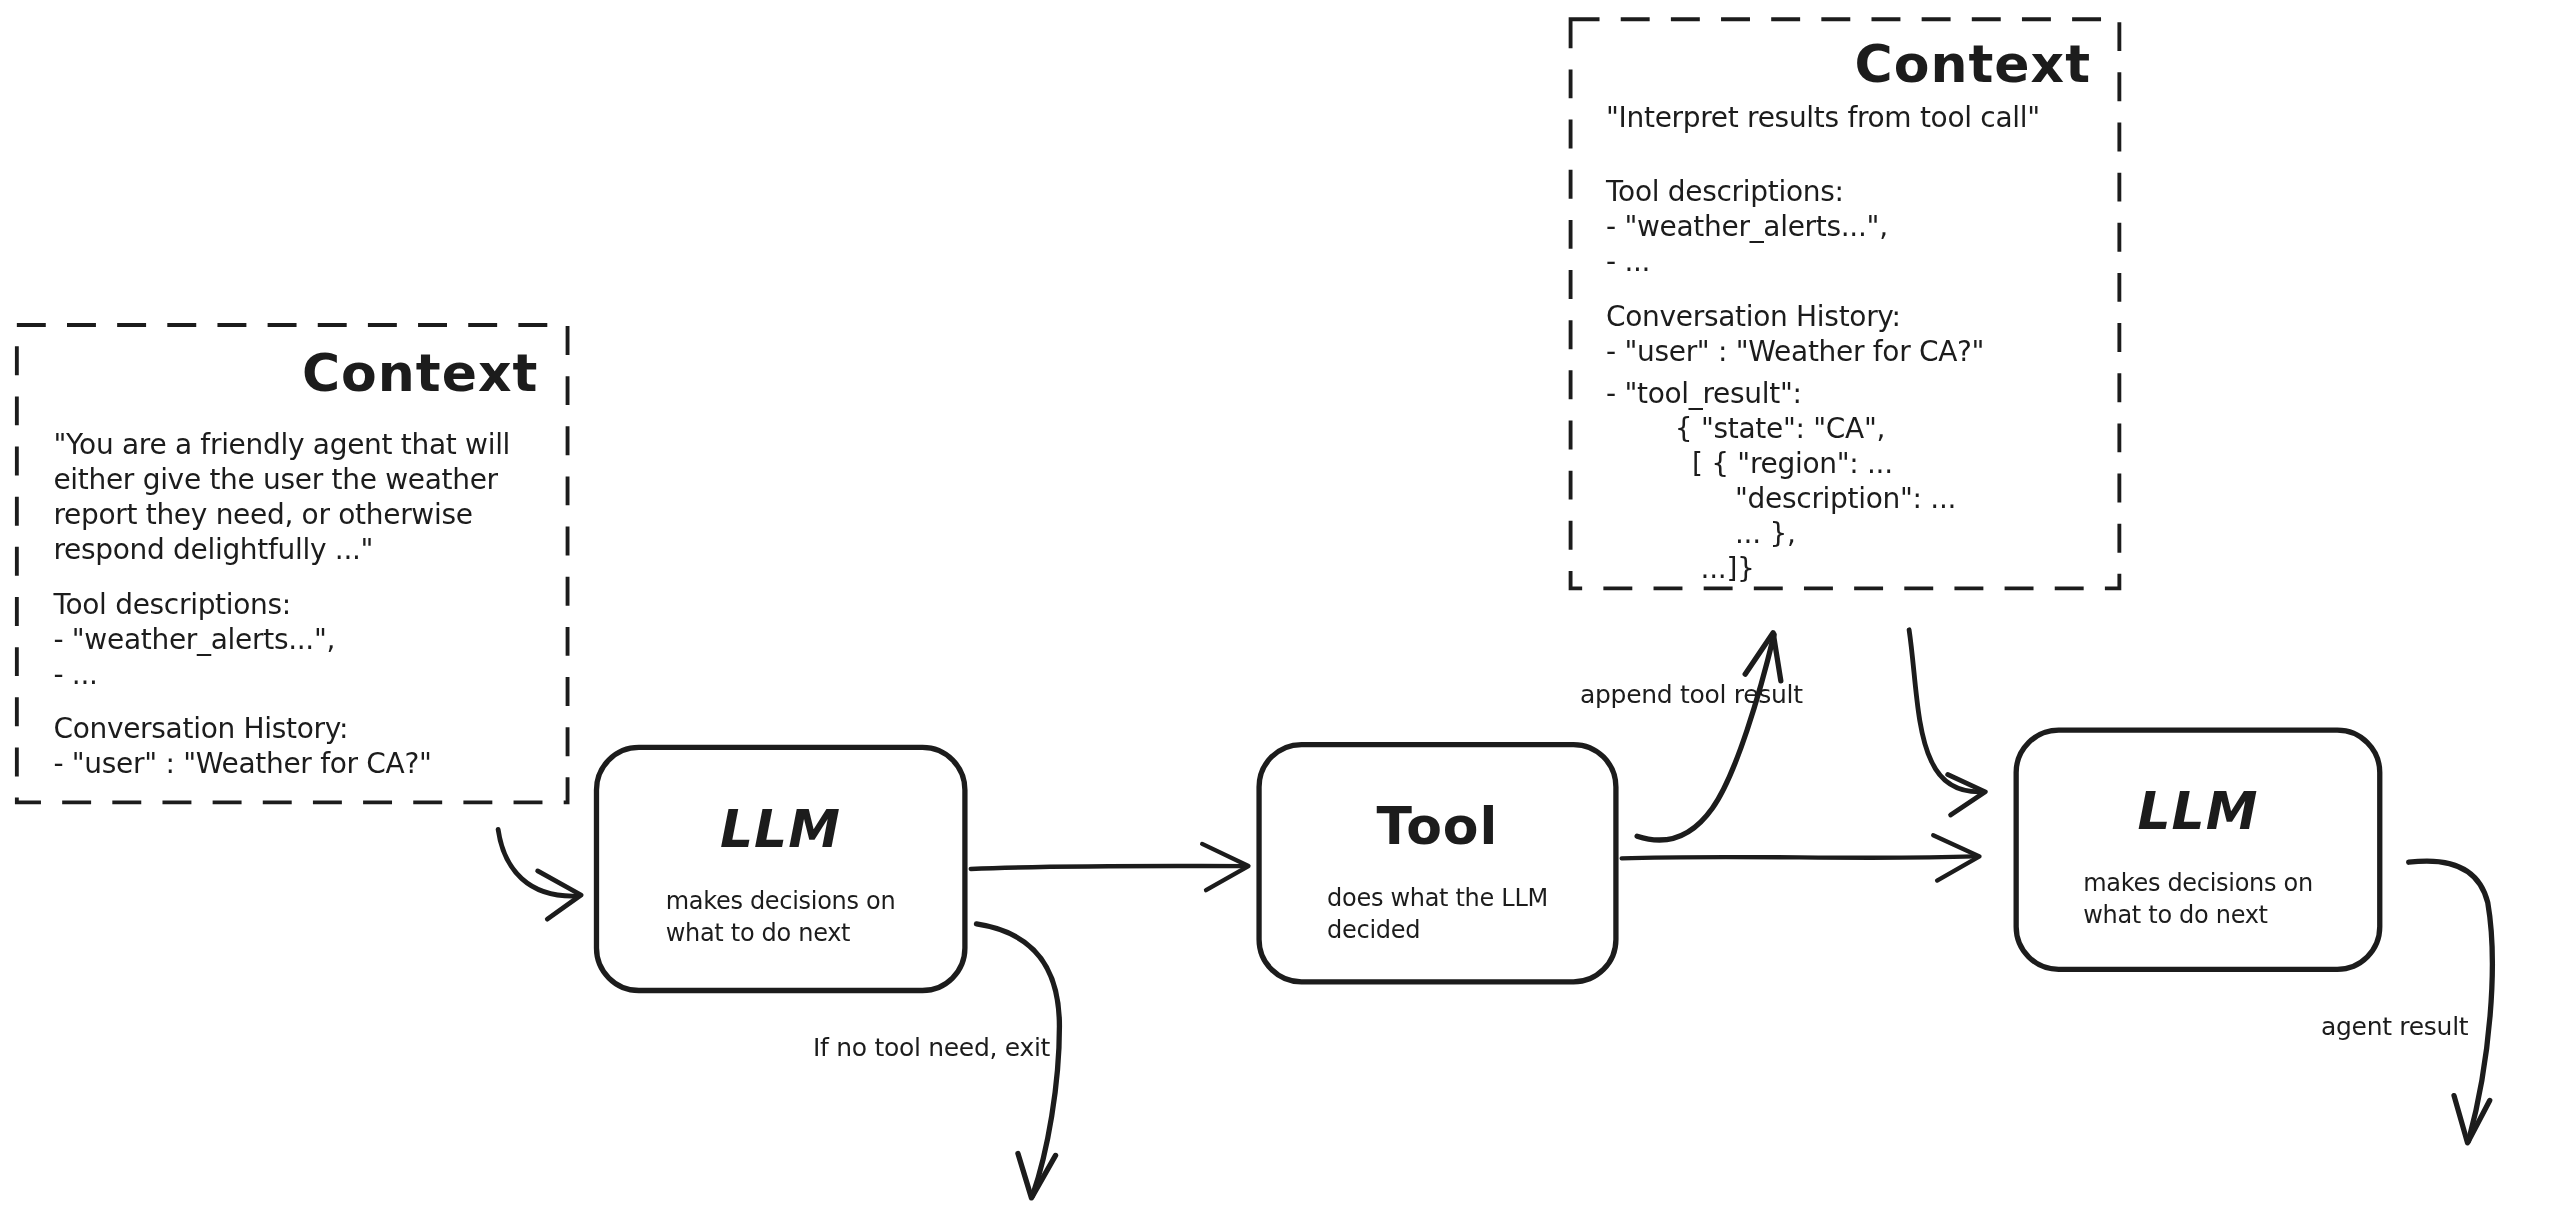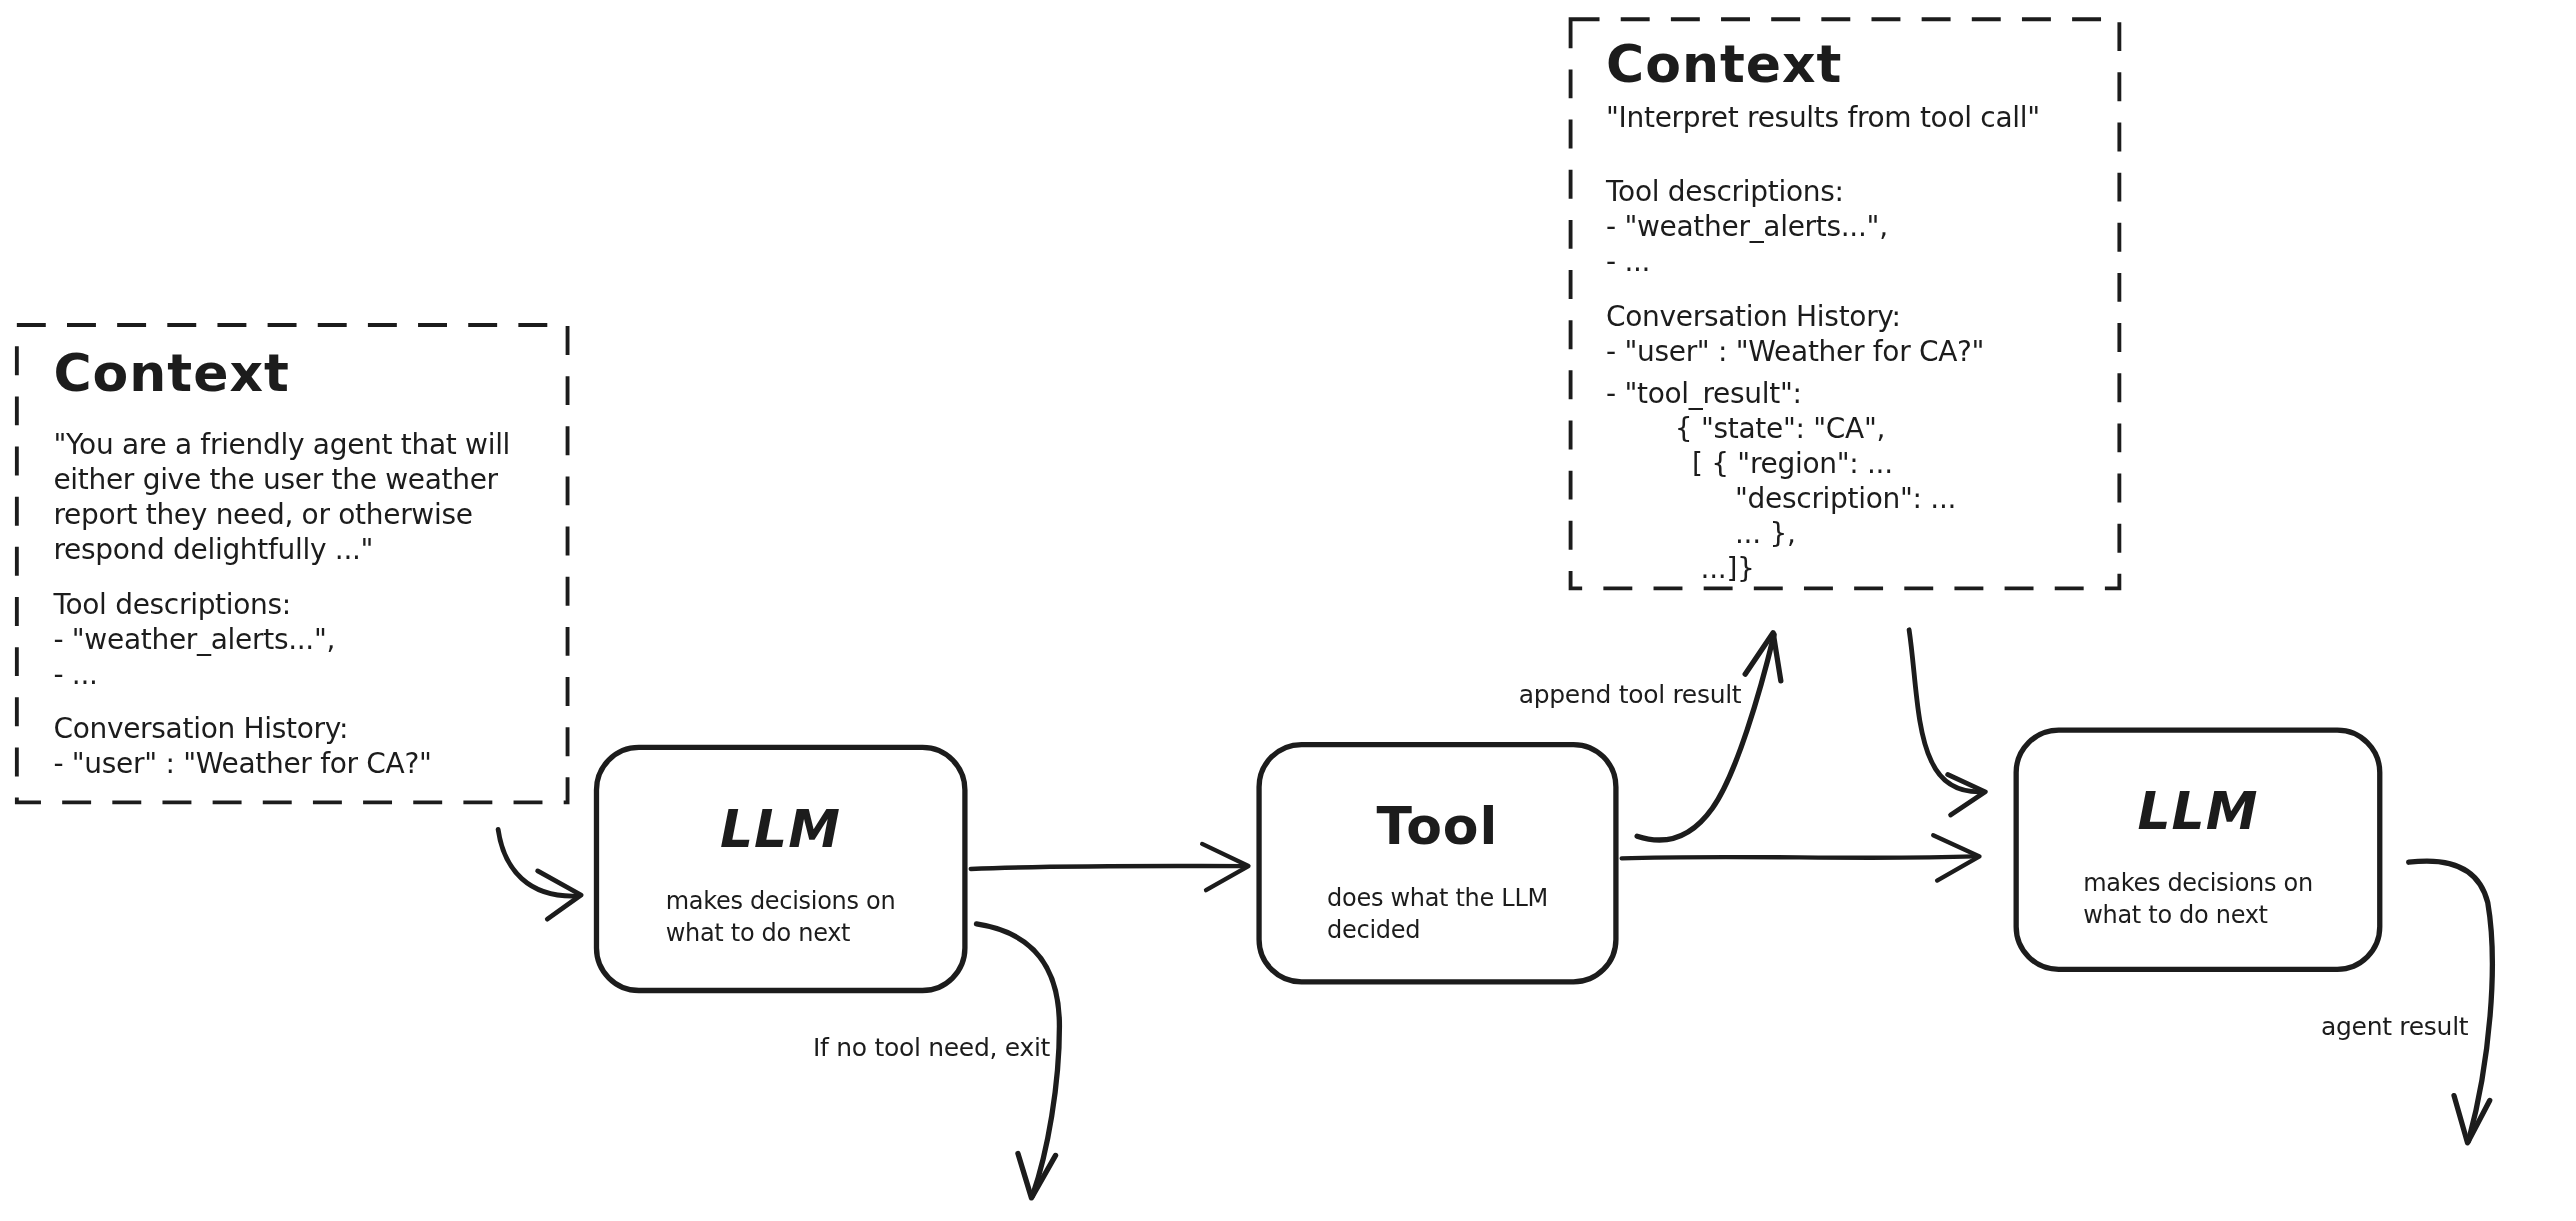--- a/index.html
+++ b/index.html
@@ -21,21 +21,21 @@
 
   
   .ctx {
     position: absolute;
     box-sizing: border-box;
     letter-spacing: -0.3px;
   }
   #ctx-left  { left: 16.4px;   top: 325px; width: 551px; height: 478px; padding: 17.4px 29px 0 37px; }
   #ctx-top   { left: 1571px; top: 19.3px;  width: 549px; height: 569px; padding: 15.4px 29px 0 35px; }
   .ctx-title {
-    text-align: left;
+    text-align: right;
     font-size: 52px;
     font-weight: 700;
     line-height: 62px;
     margin-bottom: 23px;
     letter-spacing: 1px;
   }
   #ctx-top .ctx-title { line-height: 58px; margin-bottom: 7.7px; }
   .ctx-para {
     font-size: 28px;
     line-height: 35px;
@@ -73,21 +73,21 @@
   }
 
   
   .edge-label {
     position: absolute;
     font-size: 25px;
     line-height: 31px;
     letter-spacing: -0.3px;
     white-space: nowrap;
   }
-  #label-append { left: 1512px; top: 679px; width: 236px; text-align: center; }
+  #label-append { left: 1580px; top: 679px; width: 236px; text-align: left; }
   #label-exit   { left: 813px;  top: 1032px; }
   #label-return { left: 2321px; top: 1011px; }
 </style>
 </head>
 <body>
 
 <div class="canvas">
 
   <svg class="layer" viewBox="0 0 2670 1266" xmlns="http://www.w3.org/2000/svg">
 

